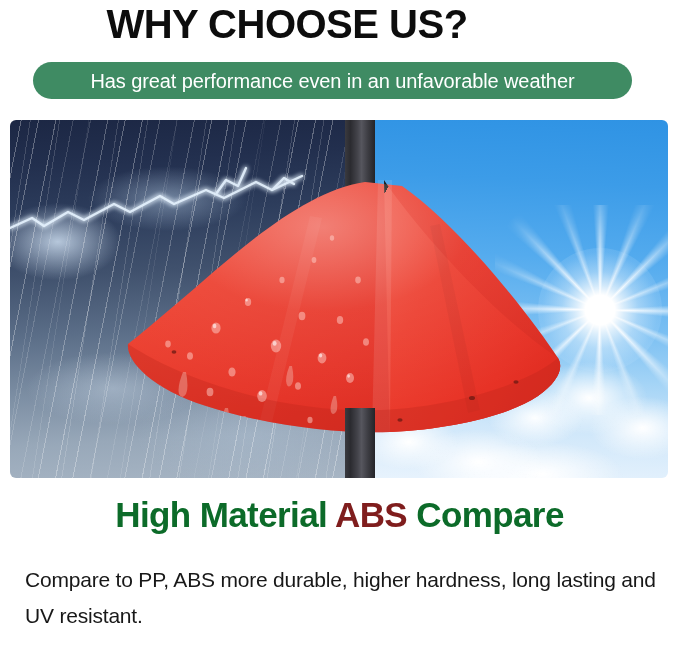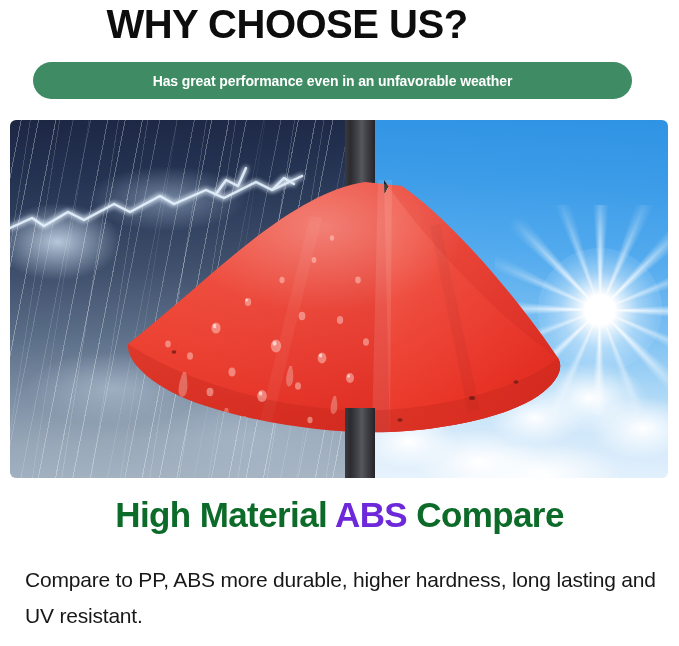--- a/index.html
+++ b/index.html
@@ -40,22 +40,22 @@
     width: 599px;
     height: 37px;
     background: #3f8b63;
     border-radius: 19px;
     display: flex;
     align-items: center;
     justify-content: center;
   }
   .banner-text {
     color: #ffffff;
-    font-size: 14px;
-    font-weight: 700;
+    font-size: 20px;
+    font-weight: 400;
     letter-spacing: -0.1px;
     line-height: 18px;
     white-space: nowrap;
   }
 
   
   .photo {
     position: absolute;
     left: 10px;
     top: 120px;
@@ -214,21 +214,21 @@
     top: 494px;
     width: 679px;
     text-align: center;
     font-size: 35px;
     font-weight: 700;
     letter-spacing: -0.6px;
     line-height: 42px;
     color: #0c6b29;
     white-space: nowrap;
   }
-  .subhead .accent { color: #6d28d9; }
+  .subhead .accent { color: #7f1d1d; }
 
   
   .body-copy {
     position: absolute;
     left: 25px;
     top: 562px;
     width: 640px;
     font-size: 21px;
     font-weight: 400;
     line-height: 36px;

